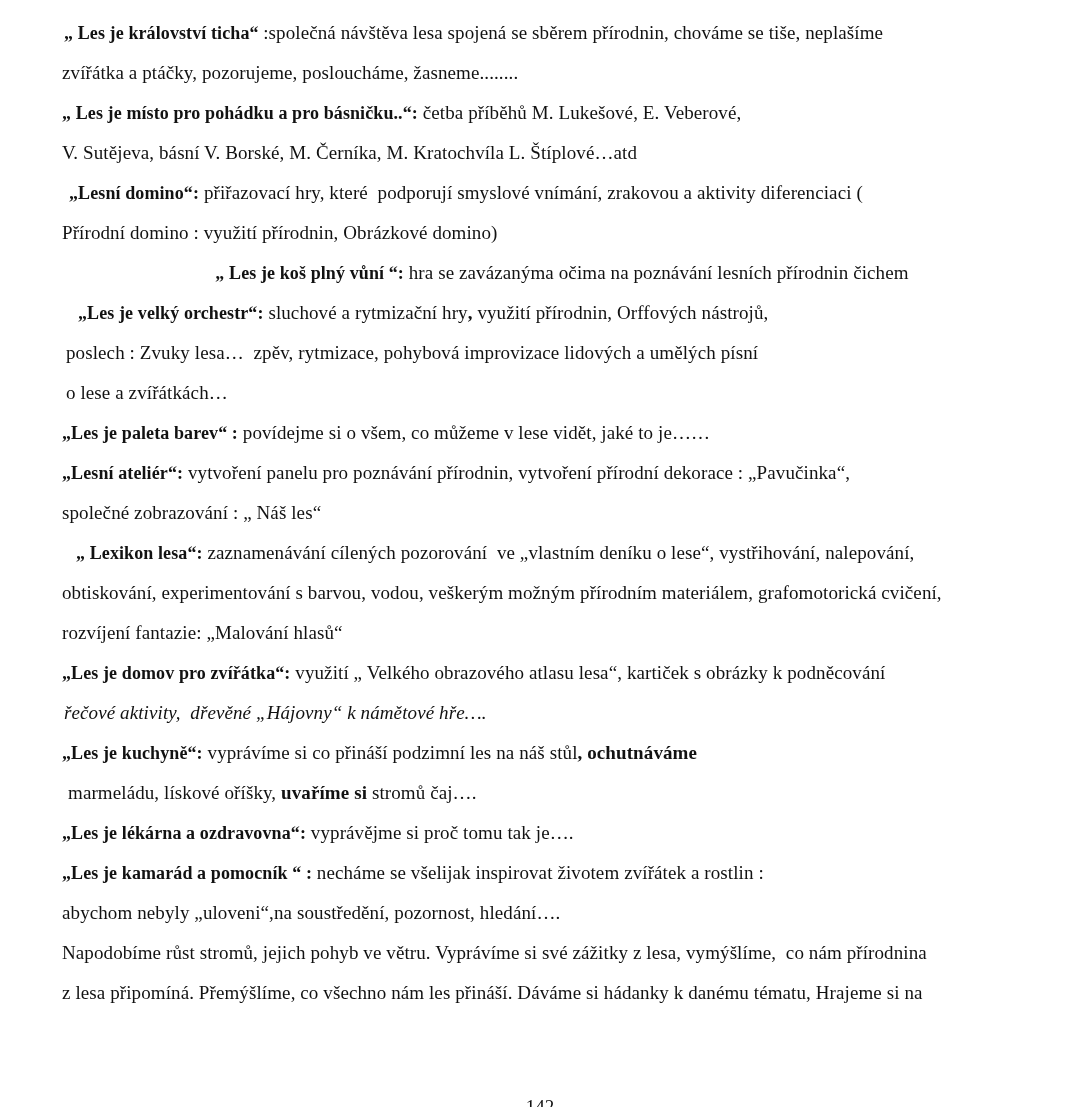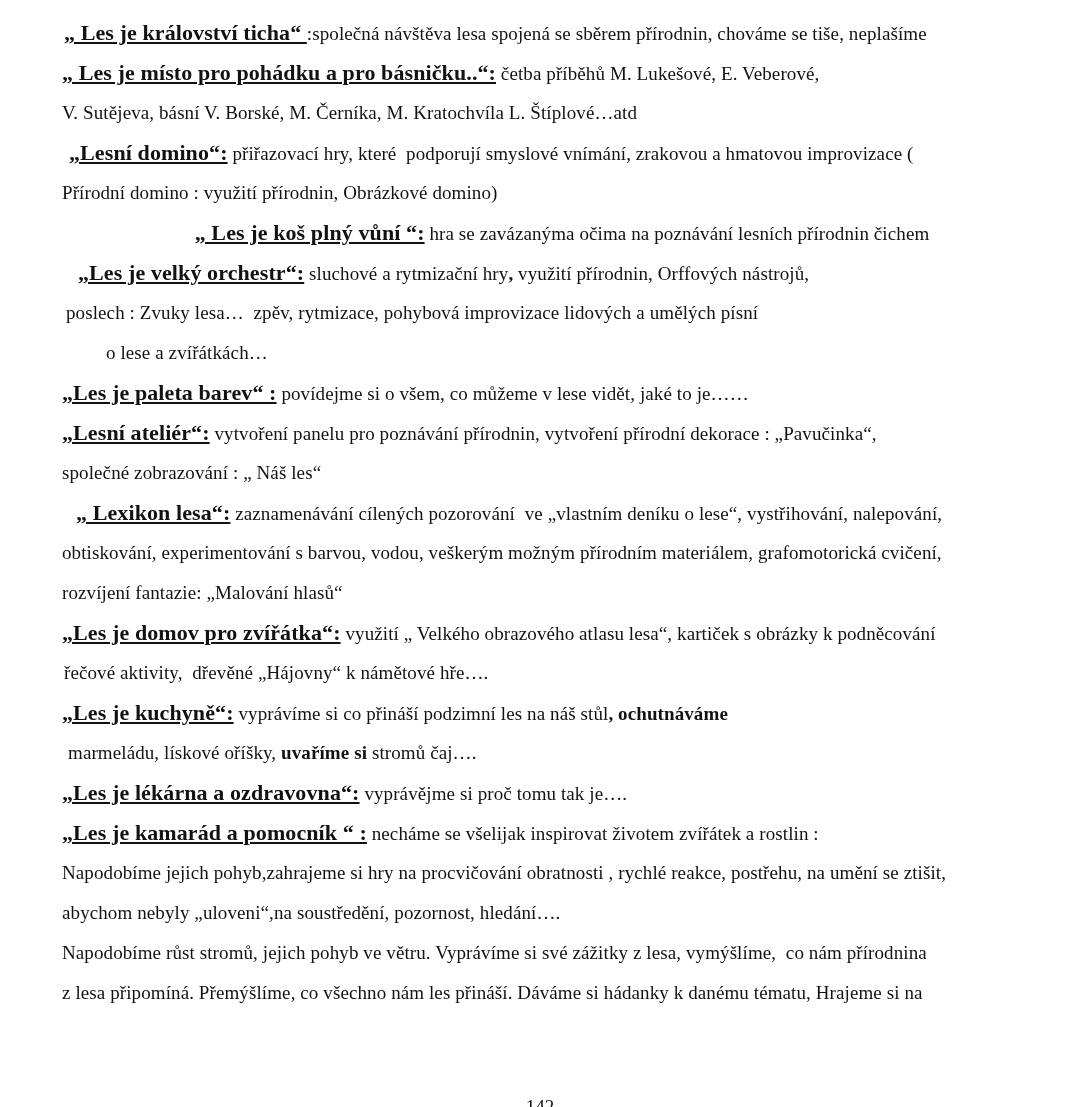--- a/index.html
+++ b/index.html
@@ -37,22 +37,21 @@
   }
   .line {
     font-size: 19px;
     line-height: 40px;
     height: 40px;
     white-space: pre;
     letter-spacing: 0.1px;
   }
   .line .head {
     font-weight: bold;
-    font-size: 22px;
-    text-decoration: underline;
+    font-size: 18px;
   }
   .line .bold {
     font-weight: bold;
   }
   
   .pagenum {
     position: absolute;
     top: 1096px;
     left: 0;
     width: 100%;
@@ -67,41 +66,41 @@
 <body>
 
 <div class="page">
 
   <div class="top-frag">
     
   </div>
 
   <div class="doc">
       <div class="line" style="padding-left: 2px;"><span class="head">„ Les je království ticha“ </span><span>:společná návštěva lesa spojená se sběrem přírodnin, chováme se tiše, neplašíme</span></div>
+      <div class="line"><span>zvířátka a ptáčky, pozorujeme, posloucháme, žasneme........</span></div>
       <div class="line"><span class="head">„ Les je místo pro pohádku a pro básničku..“:</span><span> četba příběhů M. Lukešové, E. Veberové,</span></div>
       <div class="line"><span>V. Sutějeva, básní V. Borské, M. Černíka, M. Kratochvíla L. Štíplové…atd</span></div>
-      <div class="line" style="padding-left: 7px;"><span class="head">„Lesní domino“:</span><span> přiřazovací hry, které  podporují smyslové vnímání, zrakovou a hmatovou improvizace (</span></div>
+      <div class="line" style="padding-left: 7px;"><span class="head">„Lesní domino“:</span><span> přiřazovací hry, které  podporují smyslové vnímání, zrakovou a aktivity diferenciaci (</span></div>
       <div class="line"><span>Přírodní domino : využití přírodnin, Obrázkové domino)</span></div>
       <div class="line" style="padding-left: 10px; text-align: center;"><span class="head">„ Les je koš plný vůní “:</span><span> hra se zavázanýma očima na poznávání lesních přírodnin čichem</span></div>
       <div class="line" style="padding-left: 16px;"><span class="head">„Les je velký orchestr“:</span><span> sluchové a rytmizační hry</span><span class="bold">,</span><span> využití přírodnin, Orffových nástrojů,</span></div>
       <div class="line" style="padding-left: 4px;"><span>poslech : Zvuky lesa…  zpěv, rytmizace, pohybová improvizace lidových a umělých písní</span></div>
-      <div class="line" style="padding-left: 4px; margin-left: 40px;"><span>o lese a zvířátkách…</span></div>
+      <div class="line" style="padding-left: 4px;"><span>o lese a zvířátkách…</span></div>
       <div class="line"><span class="head">„Les je paleta barev“ :</span><span> povídejme si o všem, co můžeme v lese vidět, jaké to je……</span></div>
       <div class="line"><span class="head">„Lesní ateliér“:</span><span> vytvoření panelu pro poznávání přírodnin, vytvoření přírodní dekorace : „Pavučinka“,</span></div>
       <div class="line"><span>společné zobrazování : „ Náš les“</span></div>
       <div class="line" style="padding-left: 14px;"><span class="head">„ Lexikon lesa“:</span><span> zaznamenávání cílených pozorování  ve „vlastním deníku o lese“, vystřihování, nalepování,</span></div>
       <div class="line"><span>obtiskování, experimentování s barvou, vodou, veškerým možným přírodním materiálem, grafomotorická cvičení,</span></div>
       <div class="line"><span>rozvíjení fantazie: „Malování hlasů“</span></div>
       <div class="line"><span class="head">„Les je domov pro zvířátka“:</span><span> využití „ Velkého obrazového atlasu lesa“, kartiček s obrázky k podněcování</span></div>
-      <div class="line" style="padding-left: 2px;"><span>řečové aktivity,  dřevěné „Hájovny“ k námětové hře….</span></div>
+      <div class="line" style="padding-left: 2px; font-style: italic;"><span>řečové aktivity,  dřevěné „Hájovny“ k námětové hře….</span></div>
       <div class="line"><span class="head">„Les je kuchyně“:</span><span> vyprávíme si co přináší podzimní les na náš stůl</span><span class="bold">, ochutnáváme</span></div>
       <div class="line" style="padding-left: 6px;"><span>marmeládu, lískové oříšky, </span><span class="bold">uvaříme si</span><span> stromů čaj….</span></div>
       <div class="line"><span class="head">„Les je lékárna a ozdravovna“:</span><span> vyprávějme si proč tomu tak je….</span></div>
       <div class="line"><span class="head">„Les je kamarád a pomocník “ :</span><span> necháme se všelijak inspirovat životem zvířátek a rostlin :</span></div>
-      <div class="line"><span>Napodobíme jejich pohyb,zahrajeme si hry na procvičování obratnosti , rychlé reakce, postřehu, na umění se ztišit,</span></div>
       <div class="line"><span>abychom nebyly „uloveni“,na soustředění, pozornost, hledání….</span></div>
       <div class="line"><span>Napodobíme růst stromů, jejich pohyb ve větru. Vyprávíme si své zážitky z lesa, vymýšlíme,  co nám přírodnina</span></div>
       <div class="line"><span>z lesa připomíná. Přemýšlíme, co všechno nám les přináší. Dáváme si hádanky k danému tématu, Hrajeme si na</span></div>
     </div>
 
   <div class="pagenum">142</div>
 
 </div>
 
 </body></html>

